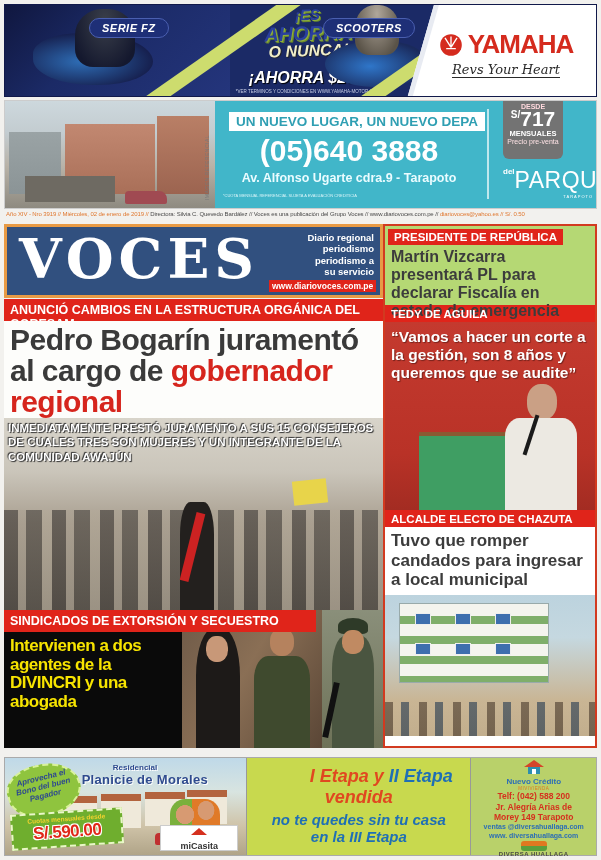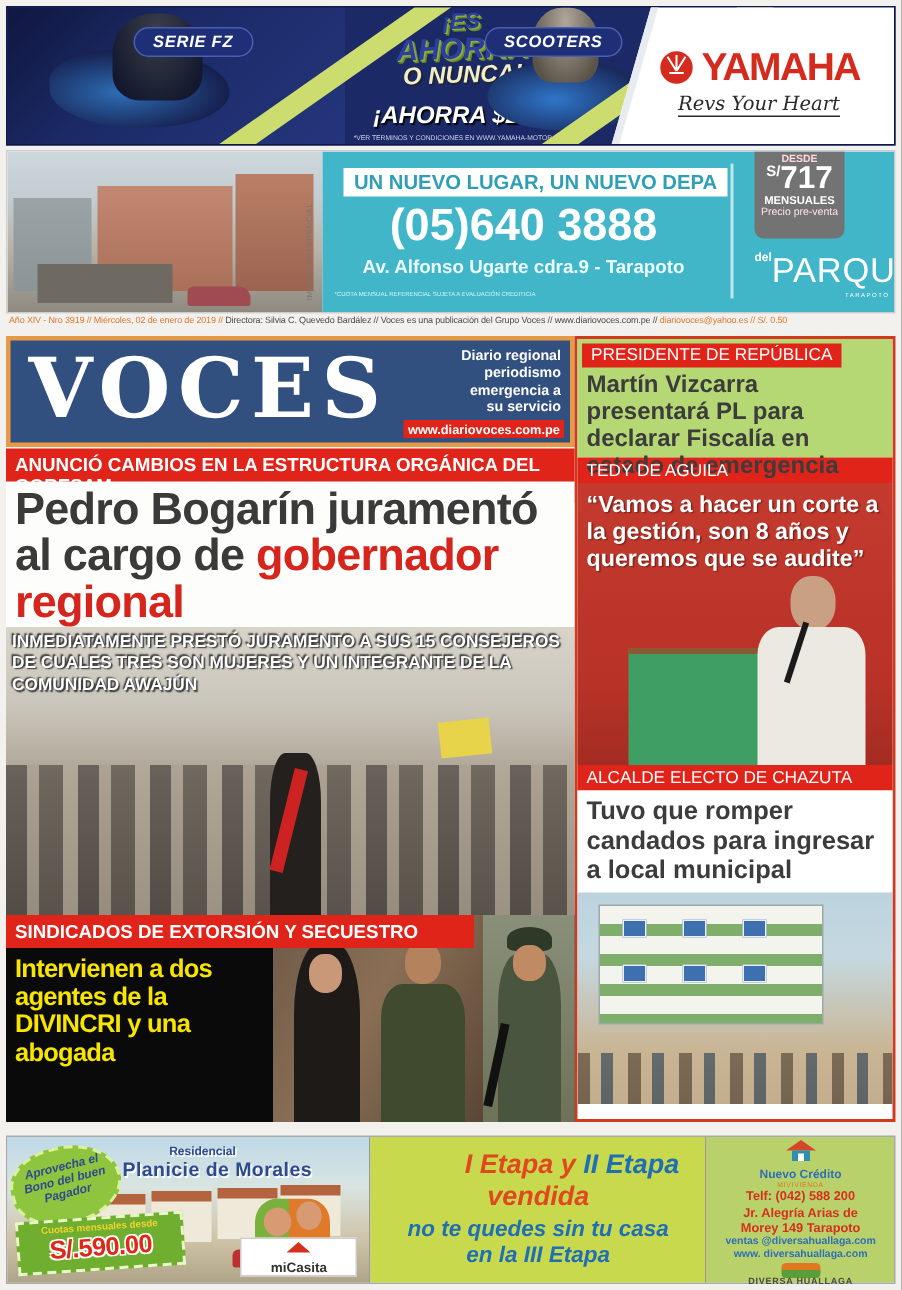--- a/index.html
+++ b/index.html
@@ -65,21 +65,21 @@
   .dl-a { color:#e07830; } .dl-b { color:#4a4a4a; } .dl-c { color:#e07830; }
 
   
   .masthead { position:absolute; left:4px; top:224px; width:379px; height:74px; background:#31507f; border:3px solid #e79a45; }
   .voces { position:absolute; left:12px; top:0px; color:#fff; font-family:"DejaVu Serif",serif; font-weight:bold; font-size:55px; letter-spacing:5px; line-height:1.15; }
   .mast-right { position:absolute; right:6px; top:5px; width:105px; text-align:right; color:#fff; font-weight:bold; font-size:9.5px; line-height:1.2; }
   .site-badge { display:inline-block; margin-top:2px; background:#e0241a; color:#fff; font-weight:bold; font-size:8.5px; padding:1px 3px; }
 
   
   .right-col { position:absolute; left:383px; top:224px; width:214px; height:524px; border:2px solid #d23a20; background:#fff; }
-  .kicker { background:#e0241a; color:#fff; font-weight:normal; font-size:11.5px; padding:3px 6px 2px; }
+  .kicker { background:#e0241a; color:#fff; font-weight:bold; font-size:11.5px; padding:3px 6px 2px; }
   .president { background:#b5d874; height:79px; }
   .president .kicker { display:inline-block; margin:3px 0 0 3px; padding:2px 6px; }
   .pres-head { color:#3c3c3c; font-weight:bold; font-size:16px; line-height:1.12; padding:3px 6px; }
   .tedy-photo { position:relative; height:188px; background:linear-gradient(#c43a2f 0%,#b93227 70%,#a32c22 100%); overflow:hidden; }
   .quote { position:absolute; left:6px; top:6px; color:#fff; font-weight:bold; font-size:15.5px; line-height:1.15; text-shadow:1px 1px 1px #00000066; }
   .podium { position:absolute; left:34px; bottom:0; width:96px; height:78px; background:#3f9e63; border-top:4px solid #8a5a32; }
   .tedy-head { position:absolute; right:38px; top:62px; width:30px; height:36px; background:#caa085; border-radius:45%; }
   .tedy-shirt { position:absolute; right:18px; top:96px; width:72px; height:92px; background:#ece9e2; border-radius:20% 20% 0 0; }
   .mic { position:absolute; right:62px; top:92px; width:4px; height:42px; background:#1a1a1a; transform:rotate(18deg); }
   .chaz-head { background:#fff; color:#3c3c3c; font-weight:bold; font-size:17px; line-height:1.15; padding:4px 6px 5px; }
@@ -218,21 +218,21 @@
 
   <div class="dateline">
     <span class="dl-a">Año XIV - Nro 3919 // Miércoles, 02 de enero de 2019 // </span><span class="dl-b">Directora: Silvia C. Quevedo Bardález // Voces es una publicación del Grupo Voces // www.diariovoces.com.pe // </span><span class="dl-c">diariovoces@yahoo.es // S/. 0.50</span>
   </div>
 
   <div class="masthead">
     <div class="voces">VOCES</div>
     <div class="mast-right">
       <span>Diario regional</span><br>
       <span>periodismo</span><br>
-      <span>emergencia a</span><br>
+      <span>periodismo a</span><br>
       <span>su servicio</span><br>
       <span class="site-badge">www.diariovoces.com.pe</span>
     </div>
   </div>
 
   <div class="right-col">
     <div class="president">
       <span class="kicker" style="display:inline-block;margin:3px 0 0 3px;">PRESIDENTE DE REPÚBLICA</span>
       <div class="pres-head">Martín Vizcarra presentará PL para declarar Fiscalía en estado de emergencia</div>
     </div>

